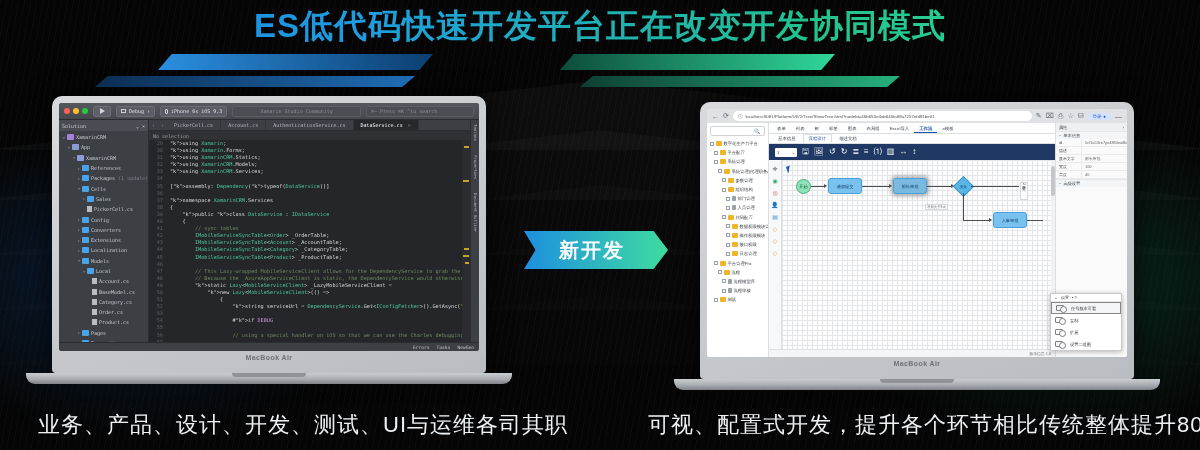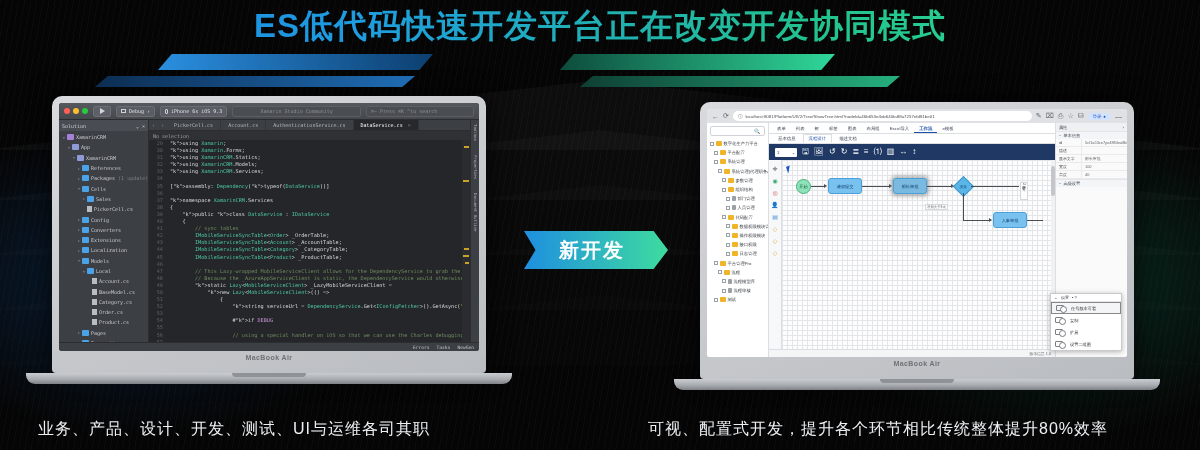--- a/index.html
+++ b/index.html
@@ -199,21 +199,21 @@
   .banner {
     position:absolute; left:524px; top:231px; width:144px; height:38px; z-index:9;
     background:linear-gradient(90deg,#1e8fe0,#3edc9f);
     clip-path:polygon(0 0, 90% 0, 100% 50%, 90% 100%, 0 100%, 8% 50%);
     display:flex; align-items:center; justify-content:center;
     font-size:20px; font-weight:bold; color:#fff; letter-spacing:2px;
     font-family:"Liberation Sans",sans-serif;
     padding-right:8px;
   }
   
-  .cap { position:absolute; bottom:10px; font-size:16px; color:#eef1f4; letter-spacing:1px; z-index:9; white-space:nowrap;}
+  .cap { position:absolute; bottom:10px; font-size:22px; color:#eef1f4; letter-spacing:1px; z-index:9; white-space:nowrap;}
   #caption-left  { left:38px; }
   #caption-right { left:648px; }
 </style>
 </head>
 <body>
 
 <div class="bg-wrap">
   <div class="bg-stripes"></div>
   <div class="chev c1"></div>
   <div class="chev c2"></div>

